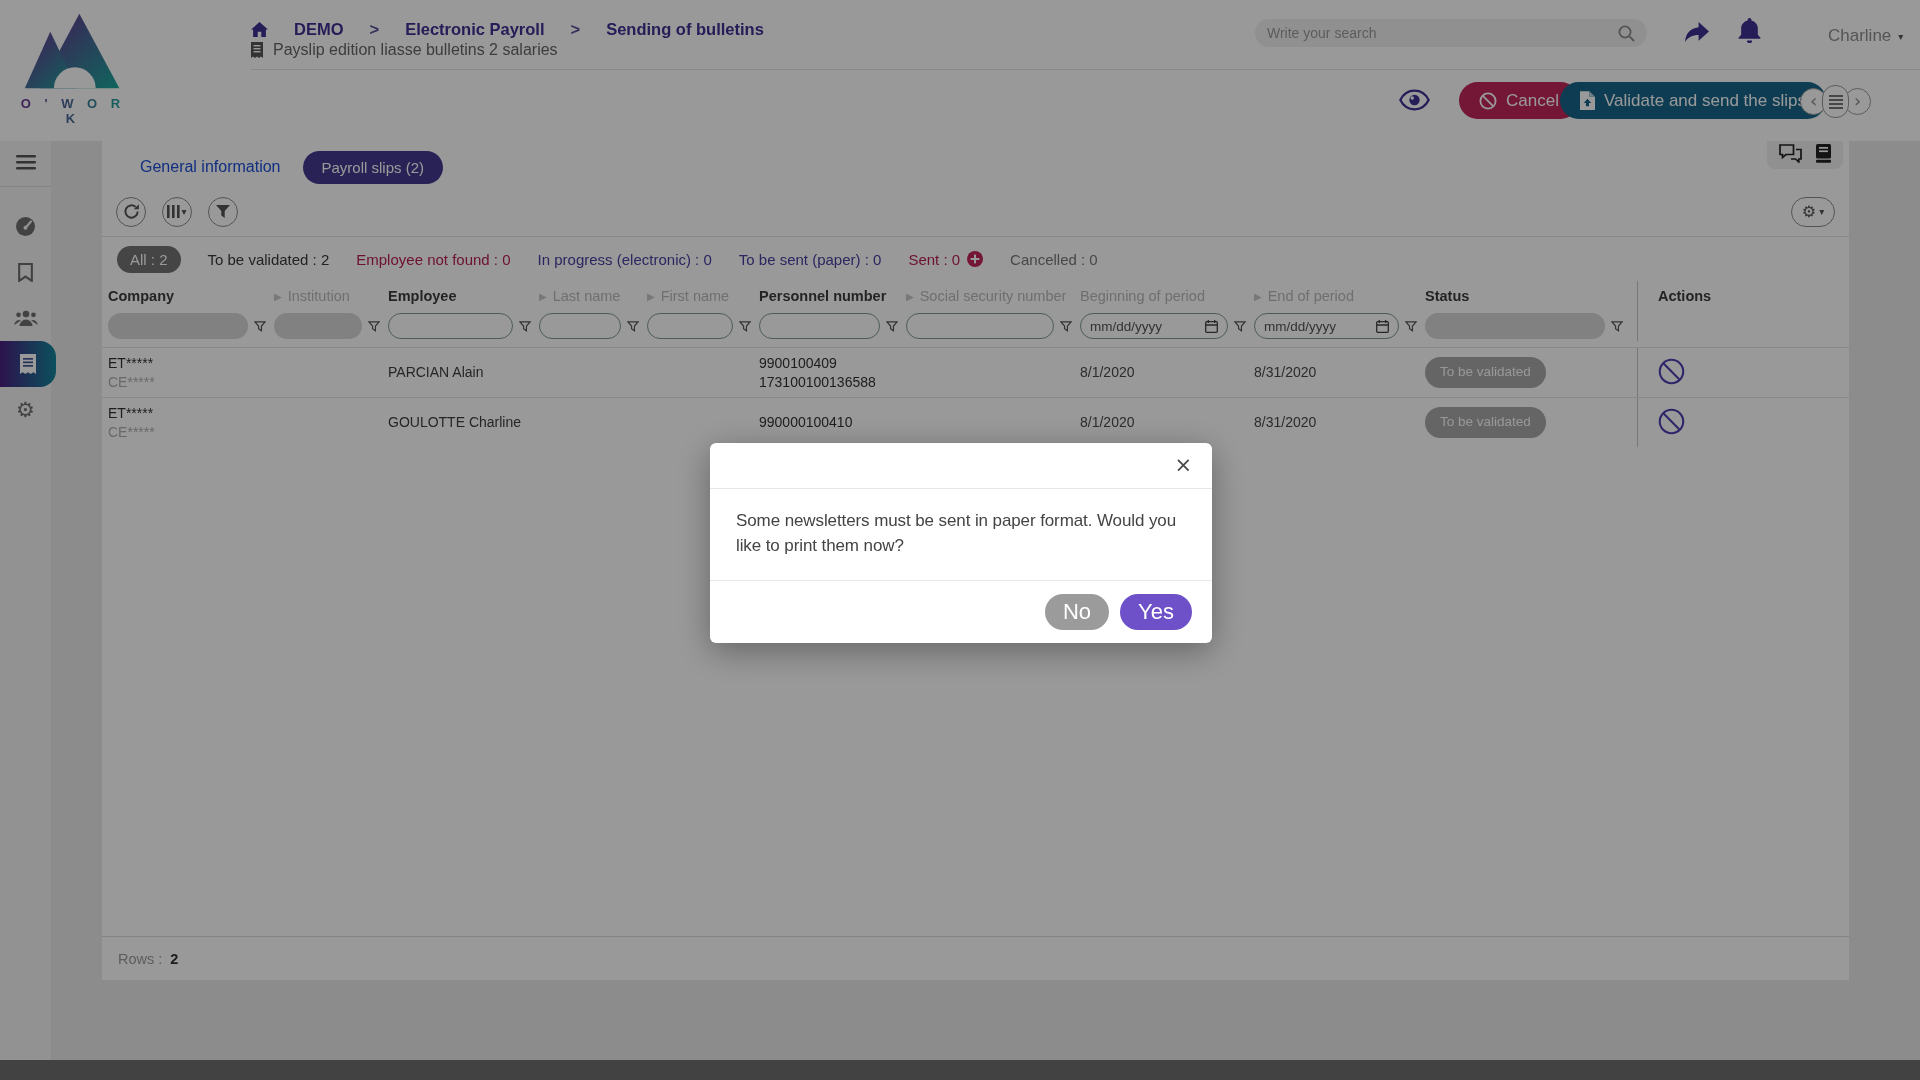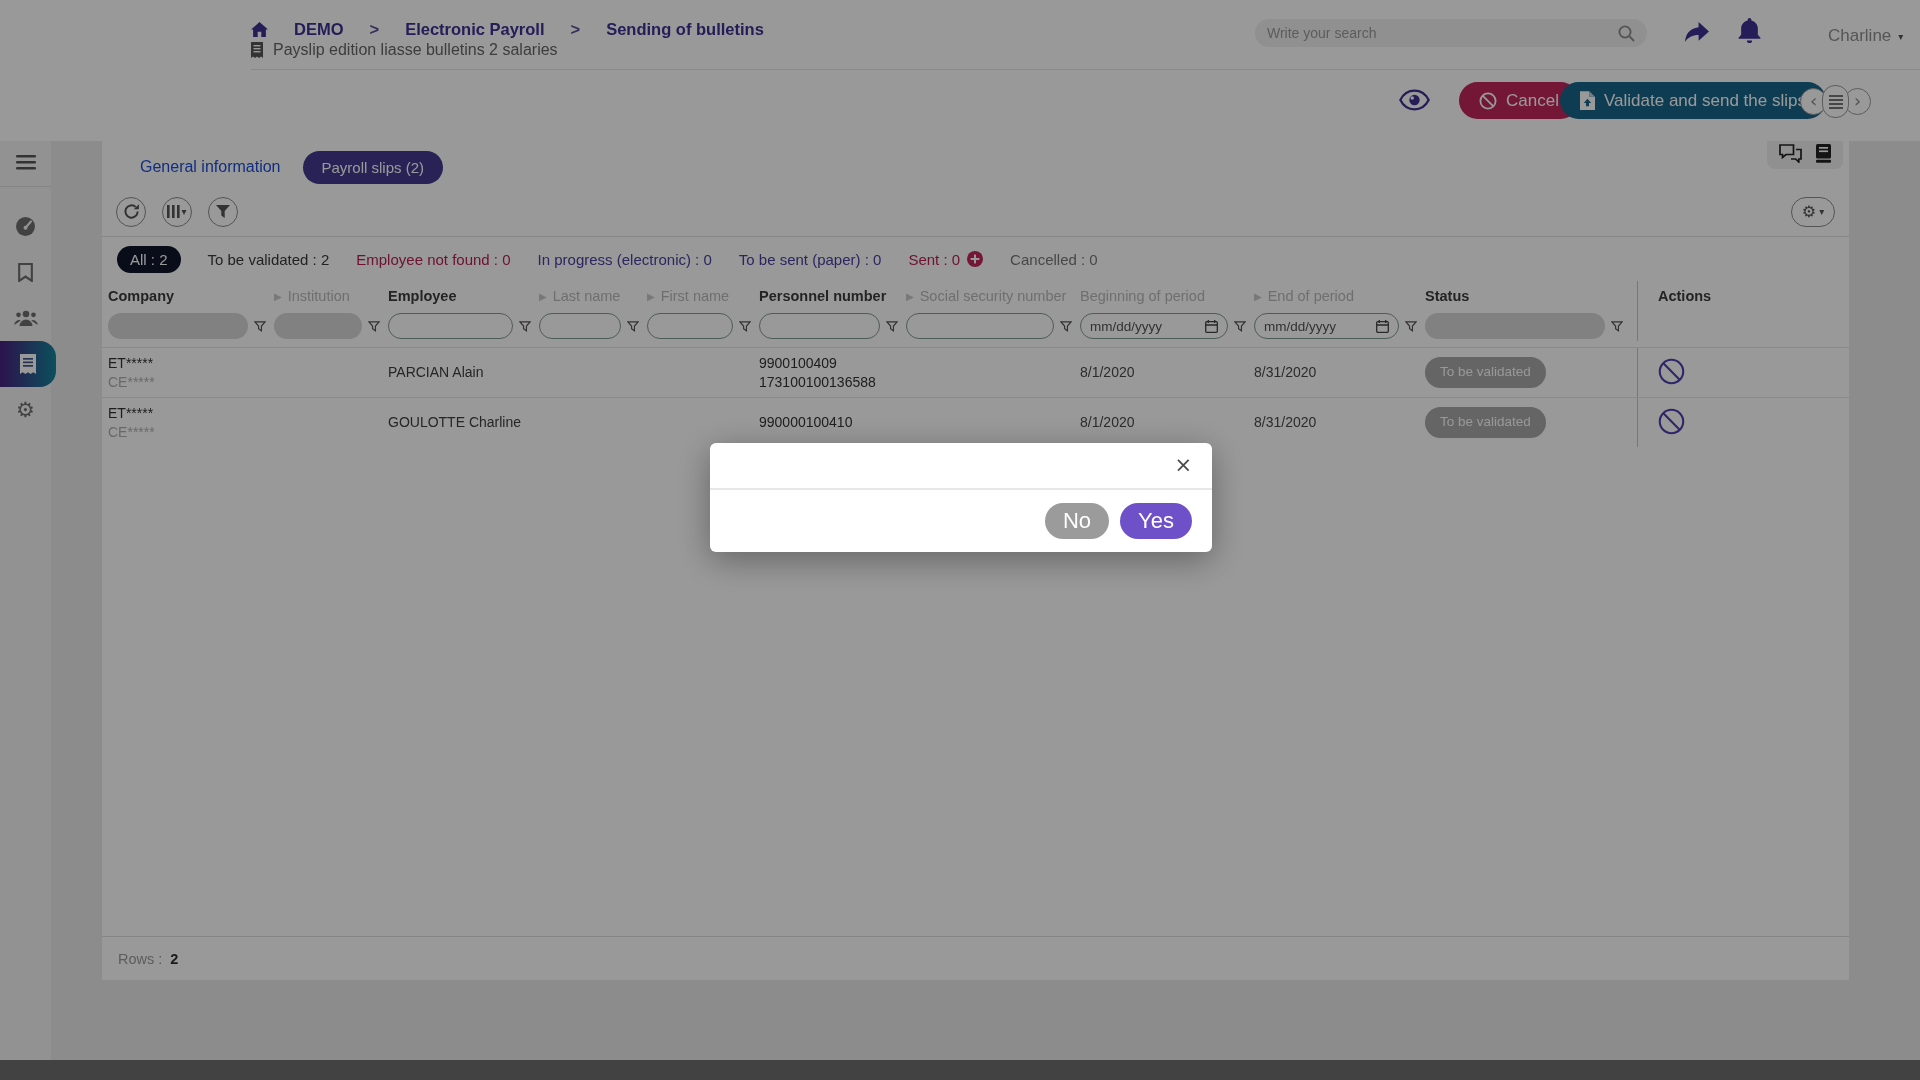--- a/index.html
+++ b/index.html
@@ -62,21 +62,21 @@
   .toolbar { height:50px; display:flex; align-items:center; gap:16px; padding:0 14px;
              border-bottom:1px solid #e2e2e2; }
   .tool-circle { width:30px; height:30px; border:1.5px solid #8c8c8c; border-radius:50%; background:#fff;
                  display:flex; align-items:center; justify-content:center; cursor:pointer; }
   .tool-oval { margin-left:auto; width:44px; height:30px; border:1.5px solid #8c8c8c; border-radius:15px;
                background:#fff; display:flex; align-items:center; justify-content:center; gap:3px; cursor:pointer; }
   .caret { font-size:10px; color:#555; }
 
   .statusbar { height:44px; display:flex; align-items:center; gap:27px; padding:0 15px; font-size:15px; }
   .sf { cursor:pointer; display:flex; align-items:center; gap:7px; }
-  .sf-pill { background:#0f172a; color:#fff; padding:5px 13px; border-radius:15px; }
+  .sf-pill { background:#737373; color:#fff; padding:5px 13px; border-radius:15px; }
   .sf-dark { color:#3a3a3a; }
   .sf-crimson { color:#b81f53; }
   .sf-indigo { color:#4840a0; }
   .sf-gray { color:#787878; }
 
   .tgrid { display:grid; grid-template-columns:166px 114px 151px 108px 112px 147px 174px 174px 171px 212px 1fr;
            align-items:center; padding-left:6px; }
   .thead { height:30px; }
   .th { font-size:14.5px; display:flex; align-items:center; gap:6px; padding-right:4px; }
   .th-bold { color:#3c3c3c; font-weight:bold; }
@@ -123,20 +123,34 @@
   .modal-foot { border-top:1px solid #e7e7e7; padding:13px 20px; display:flex; justify-content:flex-end; gap:11px; }
   .mbtn { border:none; border-radius:18px; height:36px; padding:0 18px; font-size:22px; color:#fff;
           cursor:pointer; font-family:"Liberation Sans", sans-serif; }
   .mbtn-no { background:#9b9b9b; }
   .mbtn-yes { background:#6e51c8; }
 </style>
 </head>
 <body>
 
 <div class="topbar">
+  <div class="logo">
+    <svg width="100" height="80" viewBox="0 0 110 88">
+      <defs>
+        <linearGradient id="lg" x1="0" y1="0" x2="1" y2="1">
+          <stop offset="0" stop-color="#6d2f8f"></stop>
+            <stop offset="1" stop-color="#1ba89c"></stop>
+        </linearGradient>
+      </defs>
+      <polygon points="62,4 106,86 18,86" fill="url(#lg)"></polygon>
+      <polygon points="30,24 60,86 2,86" fill="url(#lg)"></polygon>
+      <path d="M34 86 A 23 23 0 0 1 80 86 Z" fill="#ffffff"></path>
+    </svg>
+    <div class="logo-text">O ' W O R K</div>
+  </div>
 
   <div class="breadcrumb">
     <svg width="17" height="15" viewBox="0 0 16 14">
       <path d="M8 0L0 7h2v7h4.3V9.2h3.4V14H14V7h2z" fill="#3e3192"></path>
     </svg>
     <a>DEMO</a>
     <span class="crumb-sep">&gt;</span>
     <a>Electronic Payroll</a>
     <span class="crumb-sep">&gt;</span>
     <a>Sending of bulletins</a>
@@ -499,17 +513,18 @@
   </div>
 </div>
 
 <div class="bottom-strip"></div>
 
 <div class="overlay"></div>
 <div class="modal">
   <div class="modal-head">
     <button class="modal-close">×</button>
   </div>
+  <div class="modal-body">Some newsletters must be sent in paper format. Would you like to print them now?</div>
   <div class="modal-foot">
     <button class="mbtn mbtn-no">No</button>
     <button class="mbtn mbtn-yes">Yes</button>
   </div>
 </div>
 
 </body></html>

